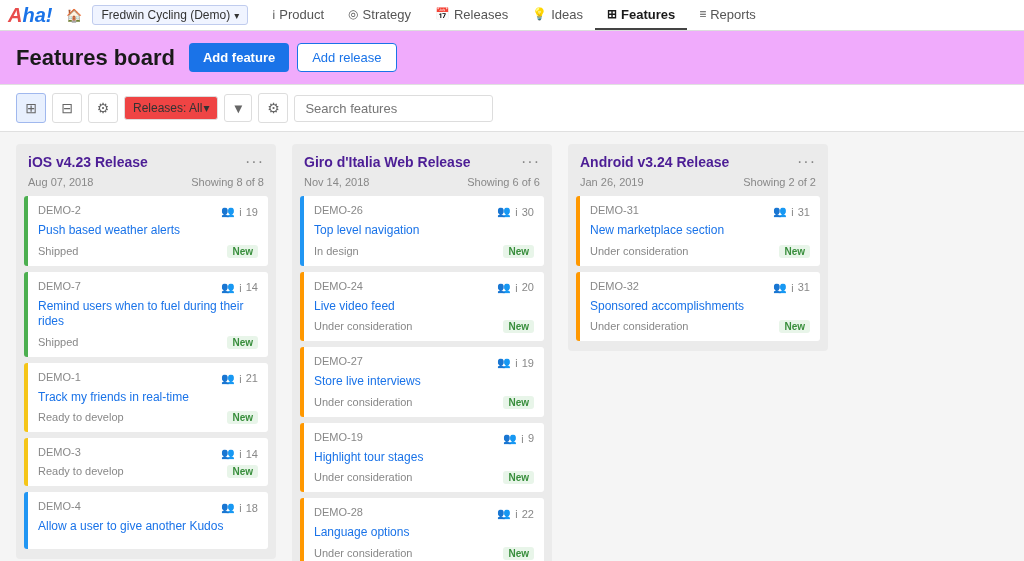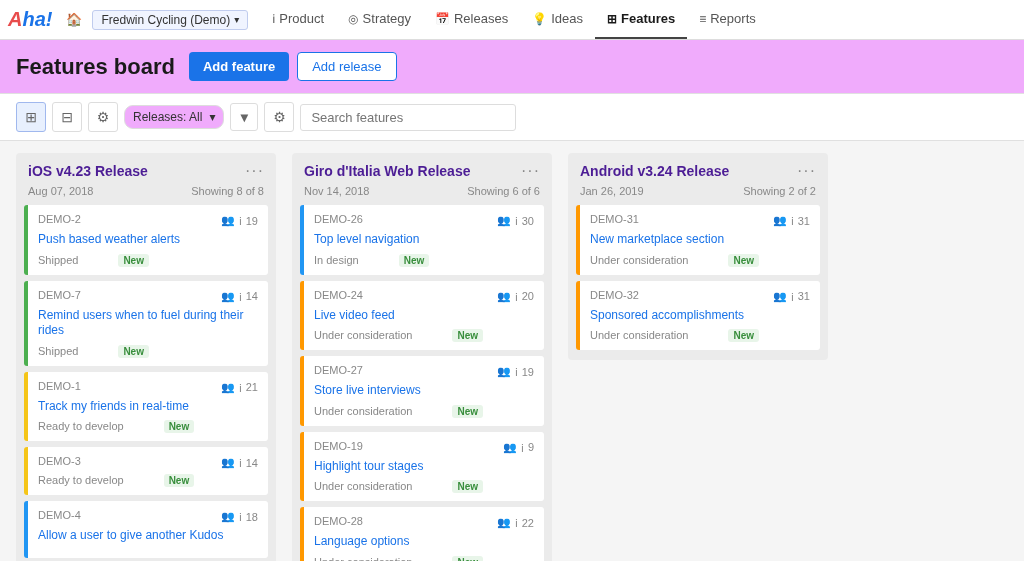--- a/index.html
+++ b/index.html
@@ -1,41 +1,41 @@
 <!DOCTYPE html>
 <html><head>
   <meta charset="utf-8">
   <style>
     * { box-sizing: border-box; margin: 0; padding: 0; }
     body { font-family: -apple-system, BlinkMacSystemFont, 'Segoe UI', Arial, sans-serif; font-size: 13px; background: #f5f5f5; color: #333; }
 
     
-    .nav-bar { display: flex; align-items: center; background: #fff; border-bottom: 1px solid #ddd; height: 40px; padding: 0 8px; }
+    .nav-bar { display: flex; align-items: center; background: #fff; border-bottom: 1px solid #ddd; height: 31px; padding: 0 8px; }
     .nav-logo { color: #1a73e8; font-weight: 900; font-size: 20px; font-style: italic; margin-right: 8px; }
     .nav-logo span { color: #e84c4c; }
     .nav-home { width: 28px; height: 28px; display: flex; align-items: center; justify-content: center; margin-right: 4px; color: #666; cursor: pointer; }
     .nav-workspace { display: flex; align-items: center; background: #f0f4ff; border: 1px solid #c0ccee; border-radius: 3px; padding: 2px 8px; margin-right: 12px; font-size: 12px; cursor: pointer; color: #333; }
     .nav-workspace .chevron { margin-left: 4px; font-size: 10px; }
     .nav-items { display: flex; align-items: center; height: 100%; }
     .nav-item { display: flex; align-items: center; height: 100%; padding: 0 12px; font-size: 13px; color: #555; cursor: pointer; border-bottom: 2px solid transparent; text-decoration: none; }
     .nav-item.active { color: #1a1a1a; border-bottom: 2px solid #444; font-weight: 600; }
     .nav-item .nav-icon { margin-right: 4px; font-size: 12px; }
 
     
     .page-header { display: flex; align-items: center; background: #f0abfc; padding: 12px 16px; border-bottom: 1px solid #e0e0e0; }
     .page-title { font-size: 22px; font-weight: 600; color: #1a1a1a; margin-right: 14px; }
     .btn-add-feature { background: #1a73e8; color: #fff; border: none; border-radius: 4px; padding: 7px 14px; font-size: 13px; font-weight: 600; cursor: pointer; margin-right: 8px; }
     .btn-add-release { background: #fff; color: #1a73e8; border: 1px solid #1a73e8; border-radius: 4px; padding: 6px 14px; font-size: 13px; font-weight: 500; cursor: pointer; }
 
     
     .toolbar { display: flex; align-items: center; background: #fff; padding: 8px 16px; border-bottom: 1px solid #e0e0e0; gap: 6px; }
     .tool-btn { width: 30px; height: 30px; border: 1px solid #ddd; background: #fff; border-radius: 3px; display: flex; align-items: center; justify-content: center; cursor: pointer; color: #666; font-size: 14px; }
     .tool-btn.active { background: #e8f0fe; border-color: #a0b8ee; }
-    .releases-select { display: flex; align-items: center; border: 1px solid #ddd; border-radius: 9px; padding: 4px 8px; background: #f0abfc; cursor: pointer; font-size: 12px; color: #333; gap: 7px; }
-    .search-input { border: 1px solid #ddd; border-radius: 3px; padding: 5px 10px; font-size: 13px; width: 216px; color: #999; background: #fff; }
+    .releases-select { display: flex; align-items: center; border: 1px solid #ddd; border-radius: 3px; padding: 4px 8px; background: #ef4444; cursor: pointer; font-size: 12px; color: #333; gap: 1px; }
+    .search-input { border: 1px solid #ddd; border-radius: 3px; padding: 5px 10px; font-size: 13px; width: 199px; color: #999; background: #fff; }
     .filter-btn { width: 28px; height: 28px; border: 1px solid #ddd; background: #fff; border-radius: 3px; display: flex; align-items: center; justify-content: center; cursor: pointer; color: #666; }
 
     
     .board { display: flex; padding: 12px 16px; gap: 16px; overflow-x: auto; align-items: flex-start; }
 
     
     .column { background: #ebebeb; border-radius: 4px; width: 260px; min-width: 260px; }
     .col-header { padding: 10px 12px 6px; display: flex; align-items: center; justify-content: space-between; }
     .col-title { font-size: 14px; font-weight: 700; color: #4c1d95; }
     .col-menu { color: #888; cursor: pointer; font-size: 16px; line-height: 1; letter-spacing: 1px; }
@@ -45,21 +45,21 @@
     
     .card { background: #fff; border-radius: 3px; padding: 8px 10px; border-left: 4px solid #4c1d95; position: relative; }
     .card.green { border-left-color: #4caf50; }
     .card.yellow { border-left-color: #f5c518; }
     .card.blue { border-left-color: #2196f3; }
     .card.orange { border-left-color: #ff9800; }
     .card-top { display: flex; justify-content: space-between; align-items: flex-start; margin-bottom: 4px; }
     .card-id { font-size: 11px; color: #888; }
     .card-icons { display: flex; align-items: center; gap: 4px; font-size: 11px; color: #888; }
     .card-title { font-size: 12px; color: #1a73e8; font-weight: 500; margin-bottom: 6px; cursor: pointer; line-height: 1.3; }
-    .card-footer { display: flex; font-size: 11px; color: #888; gap: 40px; }
+    .card-footer { display: flex; justify-content: space-between; font-size: 11px; color: #888; gap: 40px; }
     .badge-new { background: #e8f5e9; color: #388e3c; border-radius: 3px; padding: 1px 5px; font-size: 10px; font-weight: 600; }
   </style>
 </head>
 <body>
 
 <nav class="nav-bar">
   <div class="nav-logo">
     <span>A</span>ha!
   </div>
   <div class="nav-home">🏠</div>

